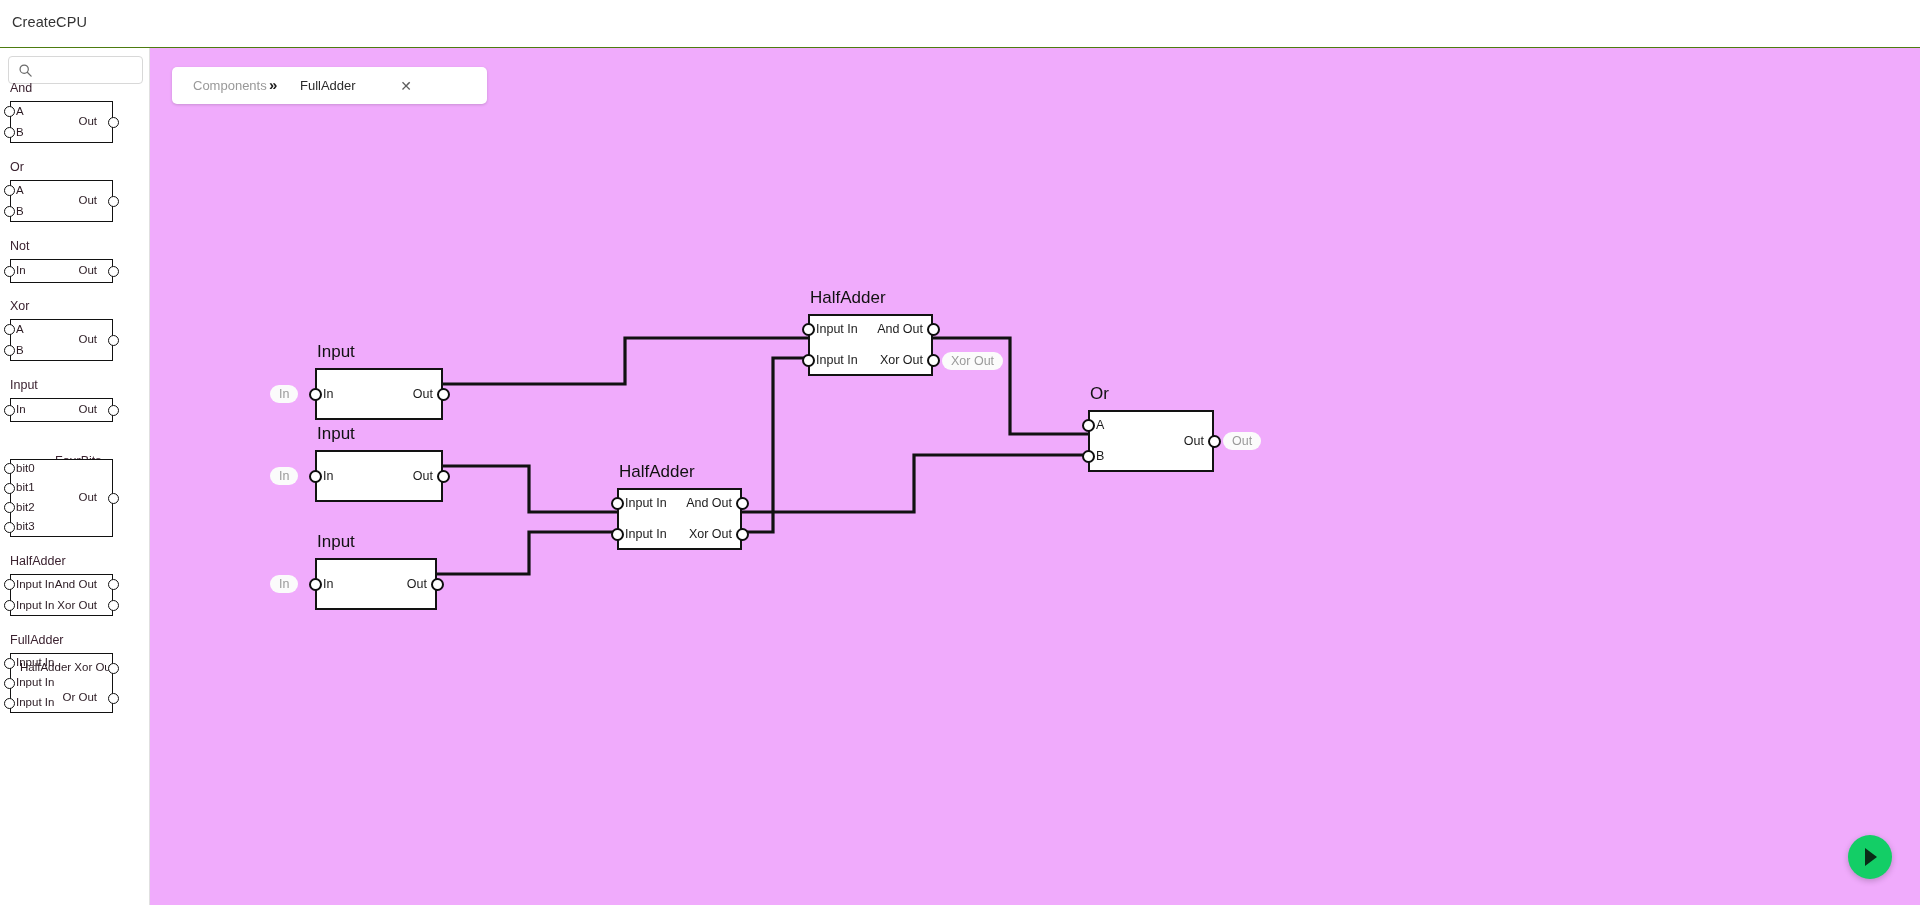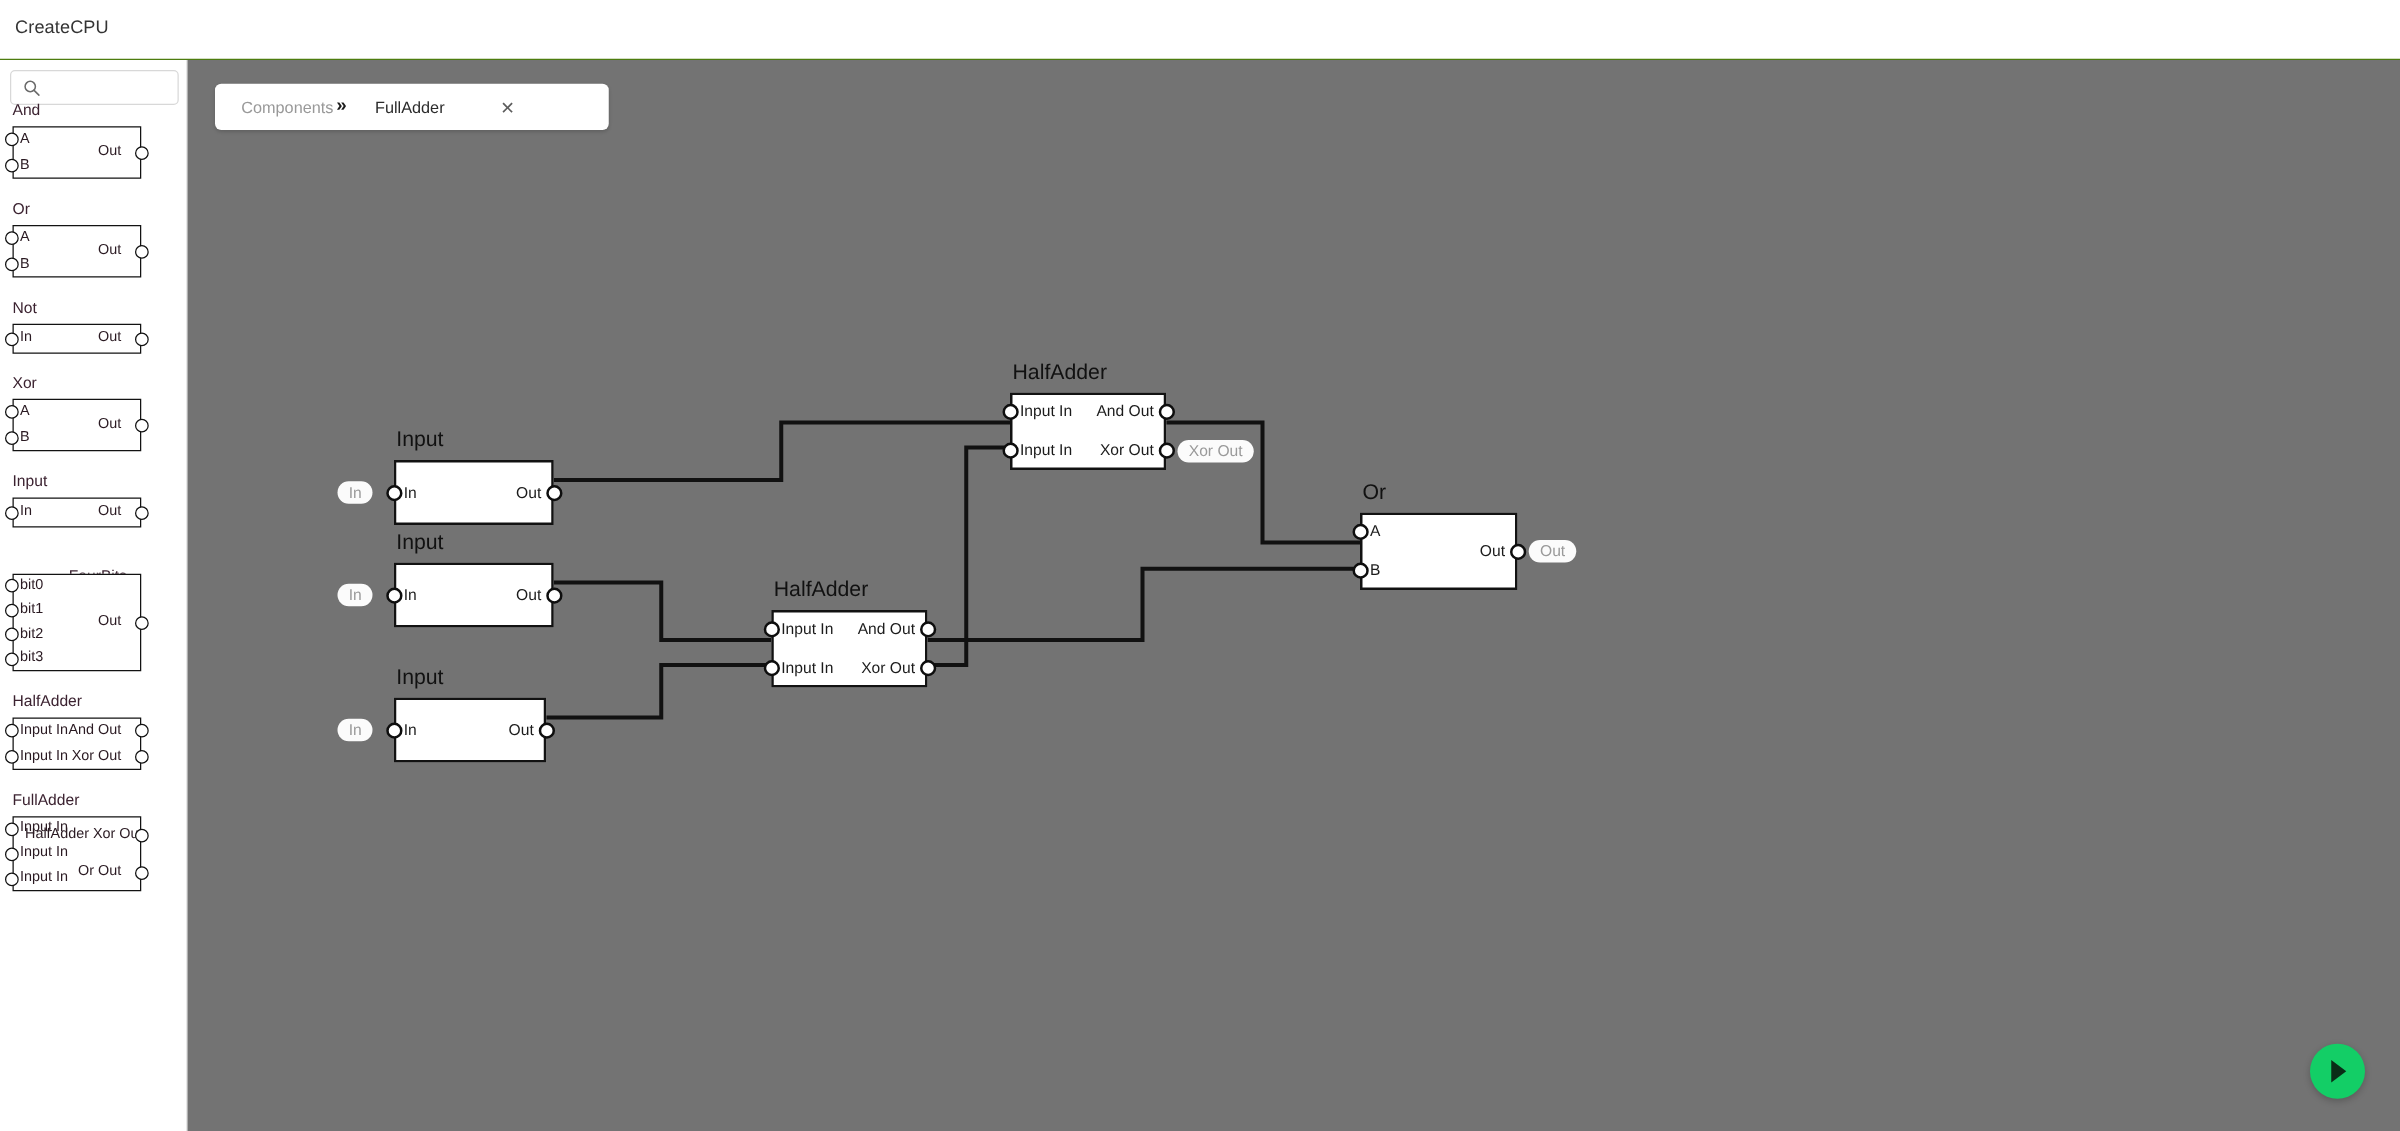--- a/index.html
+++ b/index.html
@@ -74,21 +74,21 @@
     font-size: 11.5px; color: #2a1a22;
     white-space: nowrap;
     line-height: 11px;
   }
   .pal-lbl.right { text-align: right; }
 
   
   #canvas {
     position: absolute; left: 150px; top: 48px;
     width: 1770px; height: 857px;
-    background: #737373;
+    background: #f0abfc;
     overflow: hidden;
   }
 
   
   #tab {
     position: absolute; left: 22px; top: 19px;
     width: 315px; height: 37px;
     background: #ffffff; border-radius: 5px;
     box-shadow: 0 1px 3px rgba(0,0,0,.16);
   }

